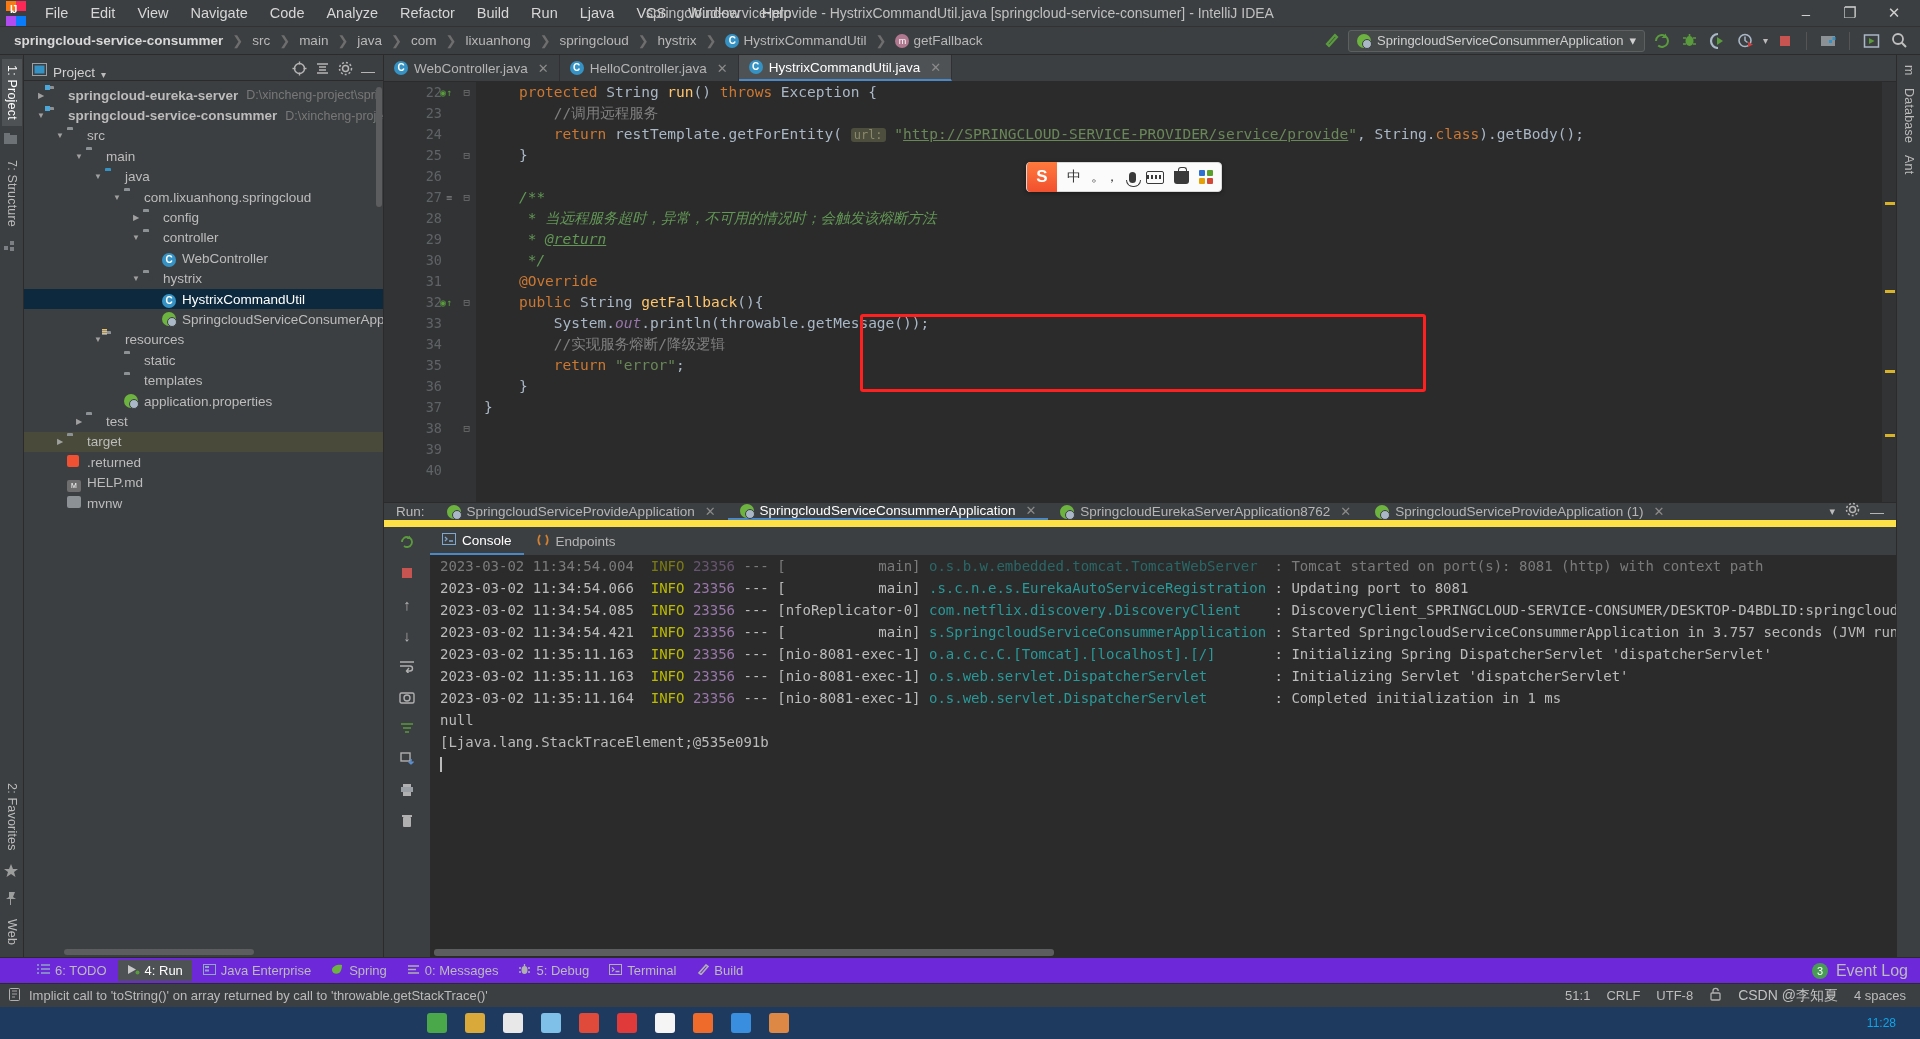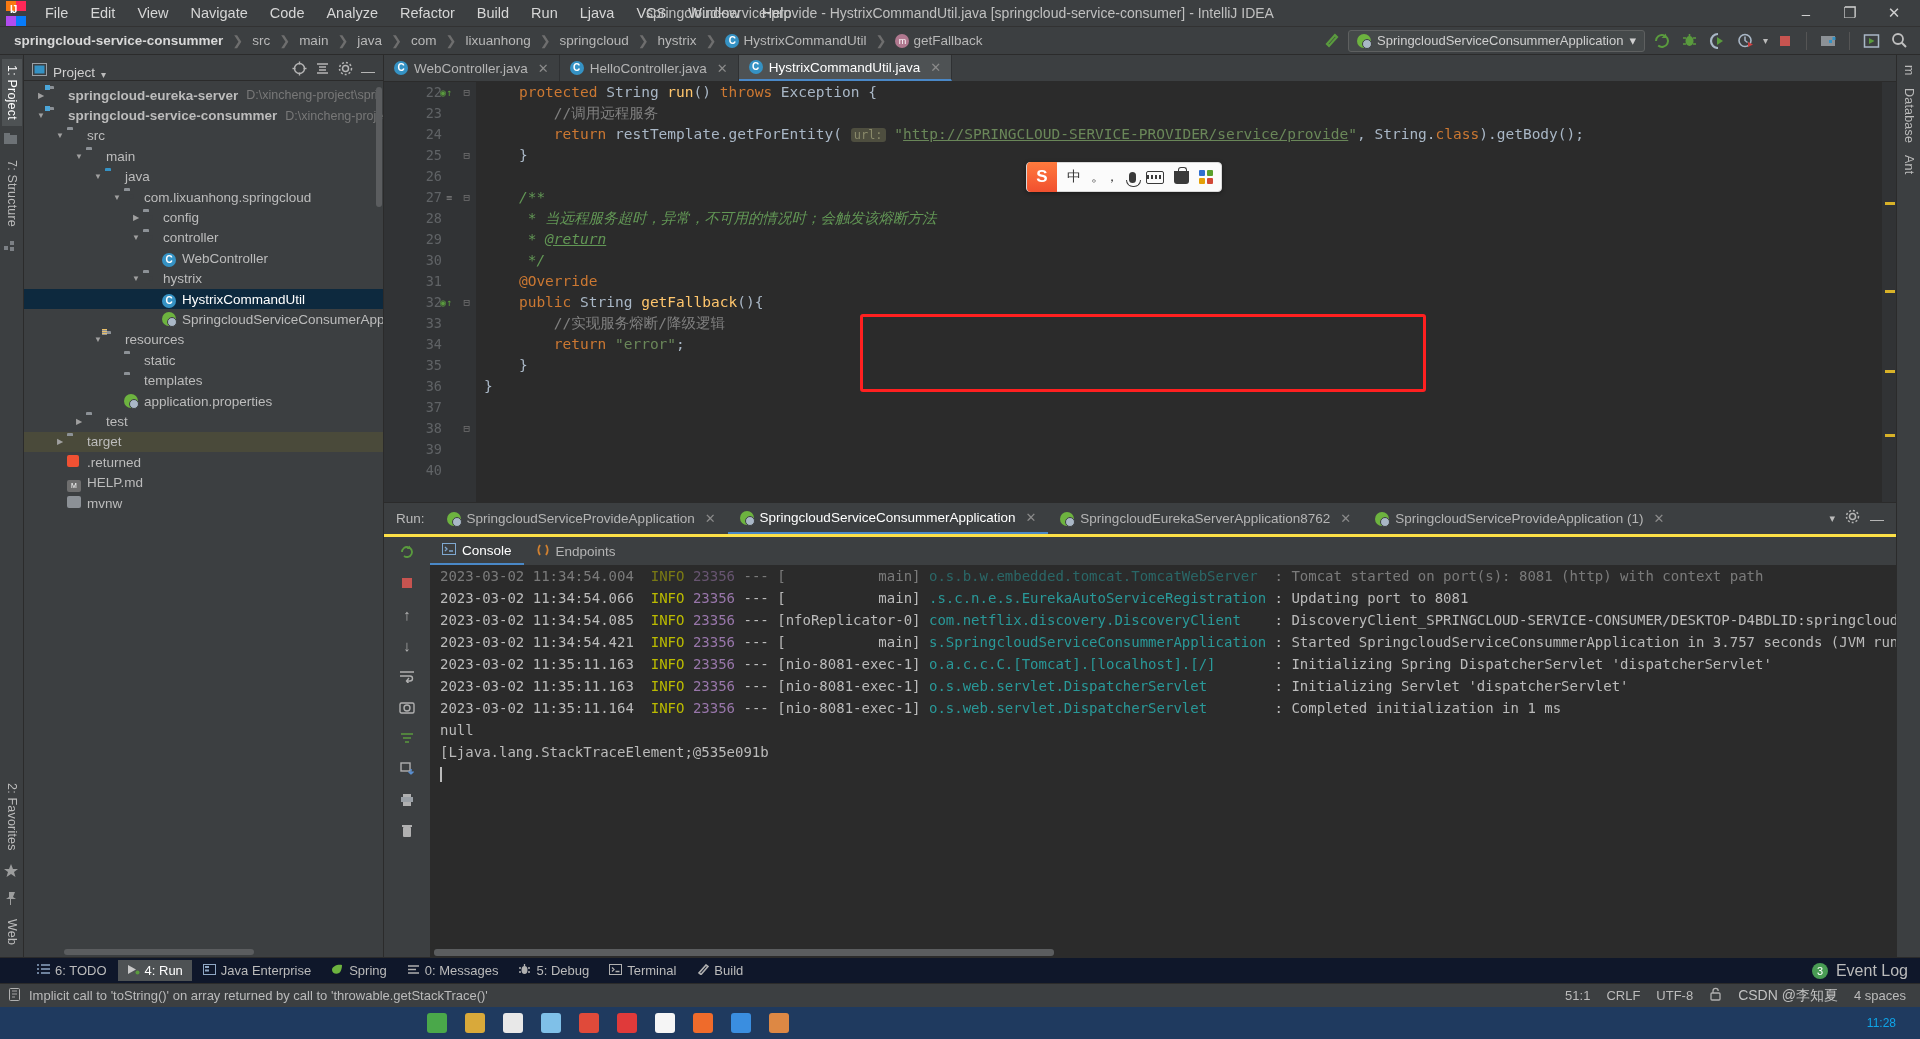--- a/index.html
+++ b/index.html
@@ -160,21 +160,21 @@
   .ime-grid i:nth-child(2){background:#5aa02c;}
   .ime-grid i:nth-child(3){background:#e3a008;}
   .ime-grid i:nth-child(4){background:#d14836;}
   .ime-mic { width:7px; height:11px; background:#3a3a3a; border-radius:4px; position:relative;}
   .ime-mic:after{content:"";position:absolute;left:-3px;bottom:-4px;width:13px;height:6px;
                  border:1.5px solid #3a3a3a;border-top:none;border-radius:0 0 7px 7px;}
 
   
   .run-window { background:#3c3f41; display:flex; flex-direction:column; flex:0 0 455px; min-height:0;
                 border-top:1px solid #2b2b2b;}
-  .run-tabs { height:34px; display:flex; align-items:stretch; border-bottom:3px solid #fde047;}
+  .run-tabs { height:24px; display:flex; align-items:stretch; border-bottom:7px solid #fde047;}
   .run-label { font-size:13.5px; color:#bbb; display:flex; align-items:center; padding:0 10px 0 12px;}
   .rtab { display:flex; align-items:center; gap:6px; padding:0 12px; font-size:13.5px; color:#b5b5b5;}
   .rtab.active { color:#ffffff; border-bottom:2px solid #4a88c7;}
   .rtab .x { color:#8b8b8b; font-size:13px; margin-left:4px;}
   .run-tabs-right { margin-left:auto; display:flex; align-items:center; gap:10px; padding-right:12px;}
 
   .run-body { flex:1; display:flex; min-height:0;}
   .run-subtabs { height:28px; display:flex; align-items:center; gap:0; border-bottom:0px;}
   .sub-tab { display:flex; align-items:center; gap:6px; padding:0 12px; font-size:13.5px; color:#b5b5b5; height:28px;}
   .sub-tab.active { color:#fff; border-bottom:2px solid #4a88c7;}
@@ -192,21 +192,21 @@
   .c-info { color:#bbbb00; }
   .c-pid { color:#9876aa; }
   .c-thread { color:#bbbbbb; }
   .c-logger { color:#299999; }
   .c-msg { color:#bbbbbb;margin-top:15px; }
   .console-hscroll { position:absolute; left:4px; bottom:1px; height:7px; width:620px;
                      background:#5b5d5f; border-radius:3px;}
   .caret-blk { display:inline-block; width:2px; height:15px; background:#bbb; vertical-align:-3px;}
 
   
-  .toolwin-bar { height:26px; background:#0f172a; display:flex; align-items:center;
+  .toolwin-bar { height:26px; background:#6d28d9; display:flex; align-items:center;
                  border-top:1px solid #2b2b2b; flex:0 0 26px; padding-left:28px; gap:2px;}
   .tw { display:flex; align-items:center; gap:5px; font-size:13px; color:#bbbbbb; padding:3px 9px;}
   .tw.active { background:#4e5254; color:#ffffff;}
   .tw-right { margin-left:auto; display:flex; align-items:center; gap:8px; padding-right:12px;}
   .badge-green { width:16px;height:16px;border-radius:50%;background:#499c54;color:#fff;font-size:11px;
                  display:flex;align-items:center;justify-content:center;}
 
   .statusbar { height:24px; background:#3c3f41; display:flex; align-items:center;
                border-top:1px solid #2b2b2b; flex:0 0 24px; padding-left:8px; font-size:13px; color:#bbbbbb;}
   .sb-right { margin-left:auto; display:flex; align-items:center; gap:16px; padding-right:14px;}
@@ -610,20 +610,21 @@
             <div class="cline"><span class="cm">        //调用远程服务</span></div>
             <div class="cline"><span>        </span><span class="kw">return</span><span> restTemplate.</span><span>getForEntity</span><span>( </span><span class="hintp">url:</span><span> </span><span class="str">"</span><span class="link">http://SPRINGCLOUD-SERVICE-PROVIDER/service/provide</span><span class="str">"</span><span>, String.</span><span class="kw">class</span><span>).getBody();</span></div>
             <div class="cline"><span>    }</span></div>
             <div class="cline"><span></span></div>
             <div class="cline"><span class="doc">    /**</span></div>
             <div class="cline"><span class="doc">     * 当远程服务超时，异常，不可用的情况时；会触发该熔断方法</span></div>
             <div class="cline"><span class="doc">     * </span><span class="tag-doc">@return</span></div>
             <div class="cline"><span class="doc">     */</span></div>
             <div class="cline"><span>    </span><span class="kw">@Override</span></div>
             <div class="cline"><span>    </span><span class="kw">public</span><span> String </span><span class="fn">getFallback</span><span>(){</span></div>
+            <div class="cline"><span>        System.</span><span class="fld">out</span><span>.println(throwable.getMessage());</span></div>
             <div class="cline"><span class="cm">        //实现服务熔断/降级逻辑</span></div>
             <div class="cline"><span>        </span><span class="kw">return</span><span> </span><span class="str">"error"</span><span>;</span></div>
             <div class="cline"><span>    }</span></div>
             <div class="cline"><span>}</span></div>
             <div class="cline"><span></span></div>
           </div>
         <div class="red-box" style="left:476px; top:232px; width:566px; height:78px;"></div>
         <div class="marker-bar">
           <div class="mk" style="top:120px;background:#d8b228;"></div>
           <div class="mk" style="top:208px;background:#d8b228;"></div>

